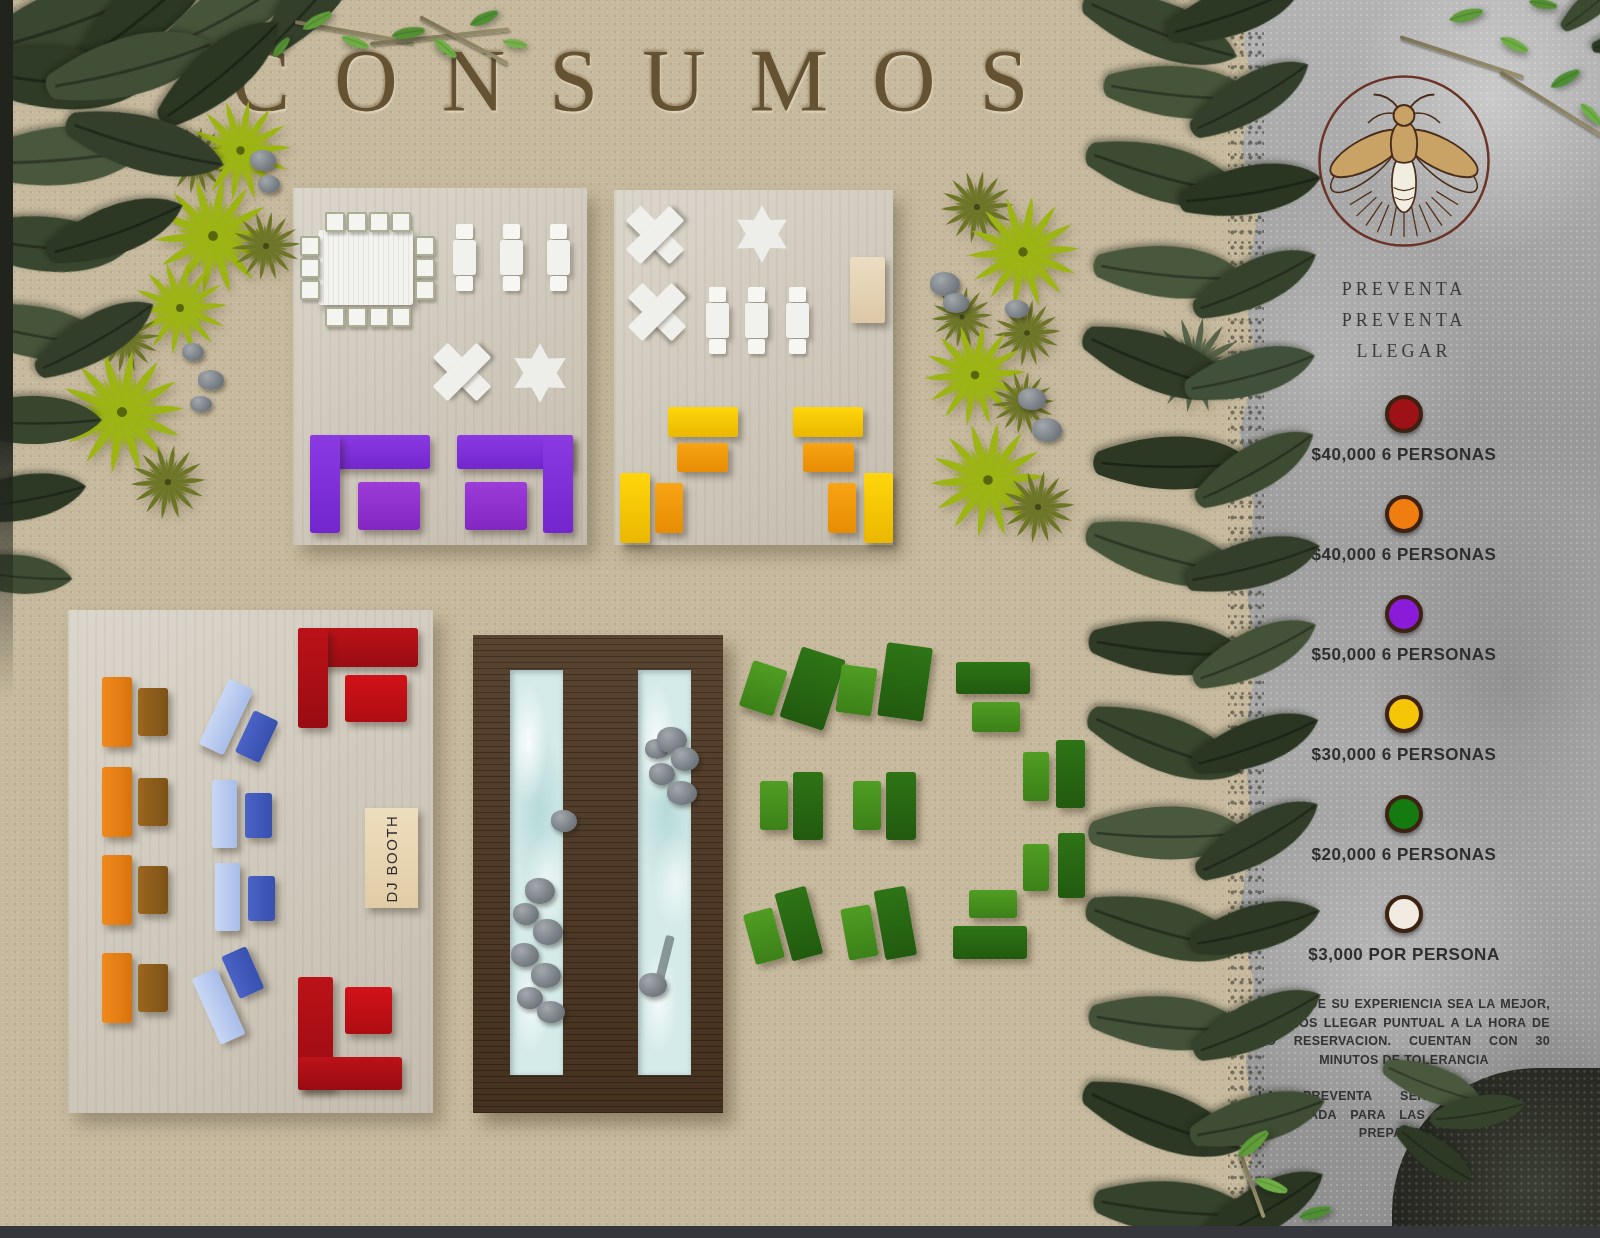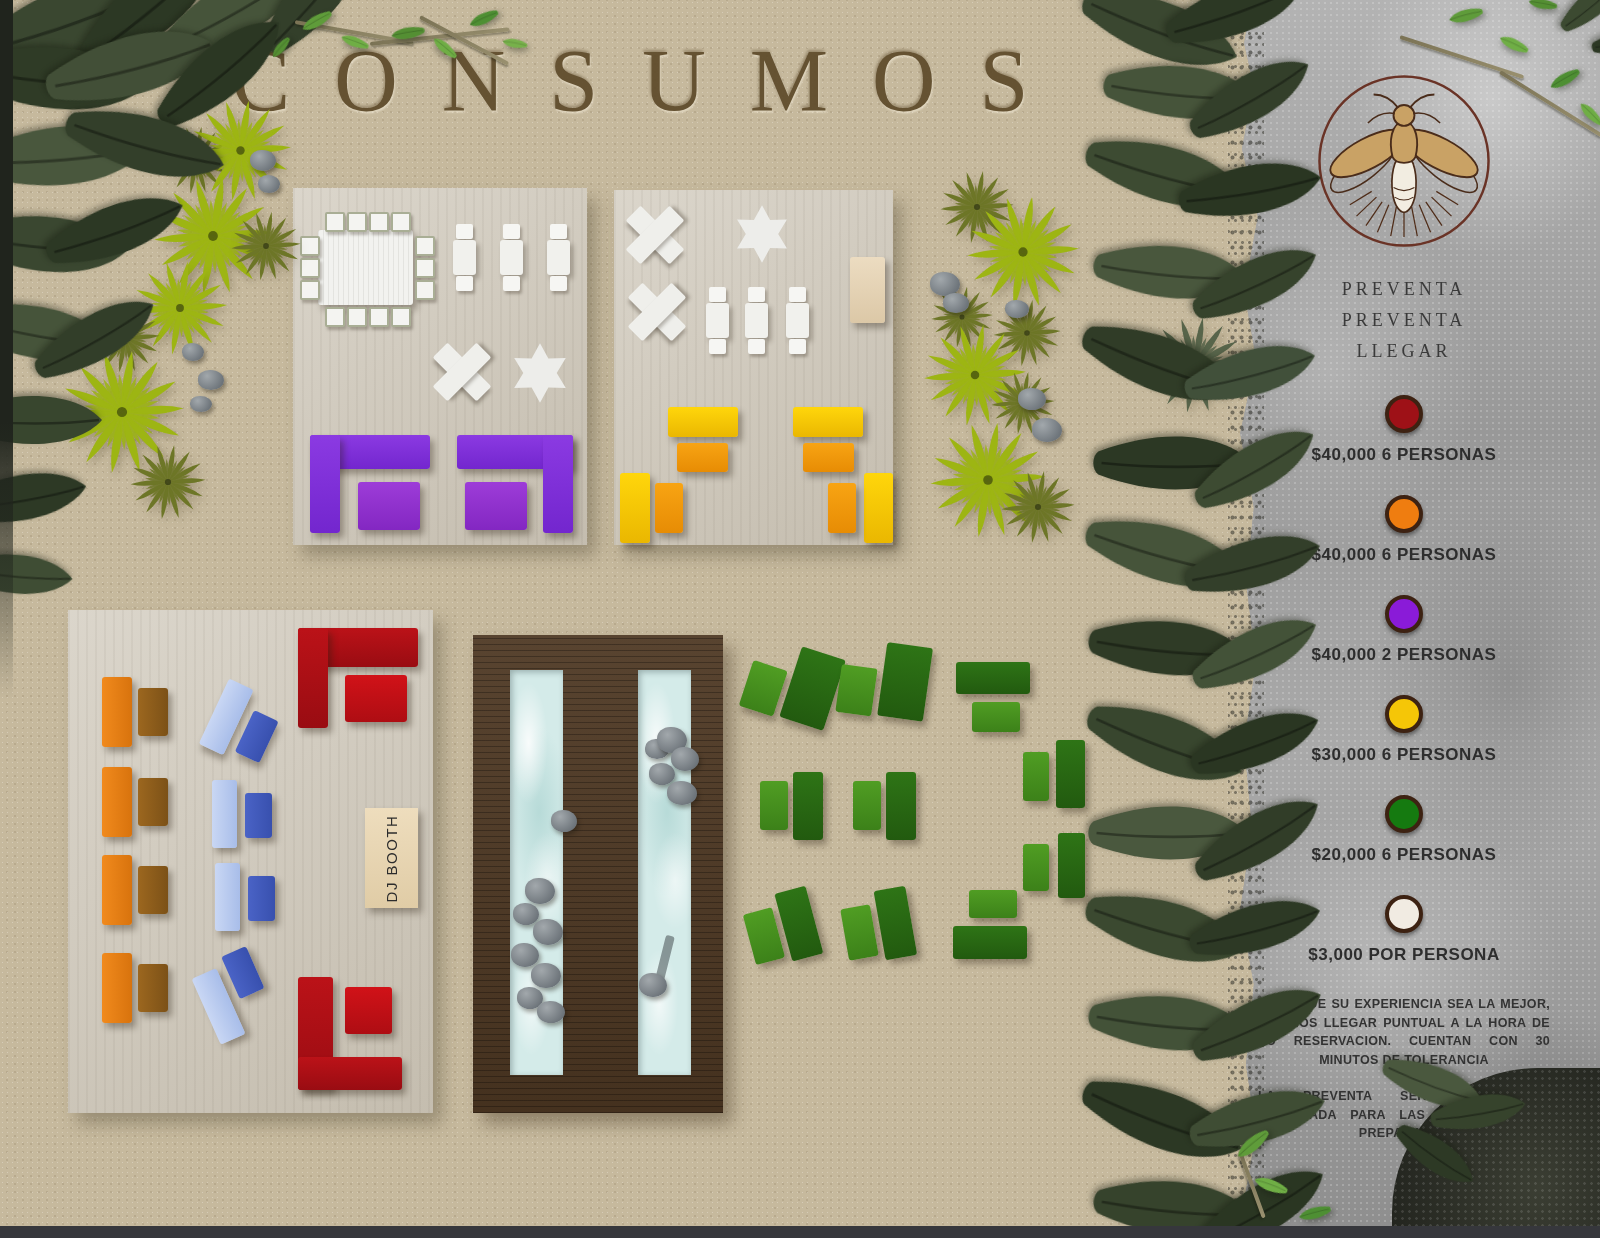--- a/index.html
+++ b/index.html
@@ -459,21 +459,21 @@
         <div class="leg-item">
           <span class="dot" style="background-color: rgb(158, 17, 23);"></span>
           <div class="leg-label">$40,000 6 PERSONAS</div>
         </div>
         <div class="leg-item">
           <span class="dot" style="background-color: rgb(239, 125, 16);"></span>
           <div class="leg-label">$40,000 6 PERSONAS</div>
         </div>
         <div class="leg-item">
           <span class="dot" style="background-color: rgb(138, 27, 216);"></span>
-          <div class="leg-label">$40,000 2 PERSONAS</div>
+          <div class="leg-label">$50,000 6 PERSONAS</div>
         </div>
         <div class="leg-item">
           <span class="dot" style="background-color: rgb(245, 198, 7);"></span>
           <div class="leg-label">$30,000 6 PERSONAS</div>
         </div>
         <div class="leg-item">
           <span class="dot" style="background-color: rgb(21, 122, 16);"></span>
           <div class="leg-label">$20,000 6 PERSONAS</div>
         </div>
         <div class="leg-item">

